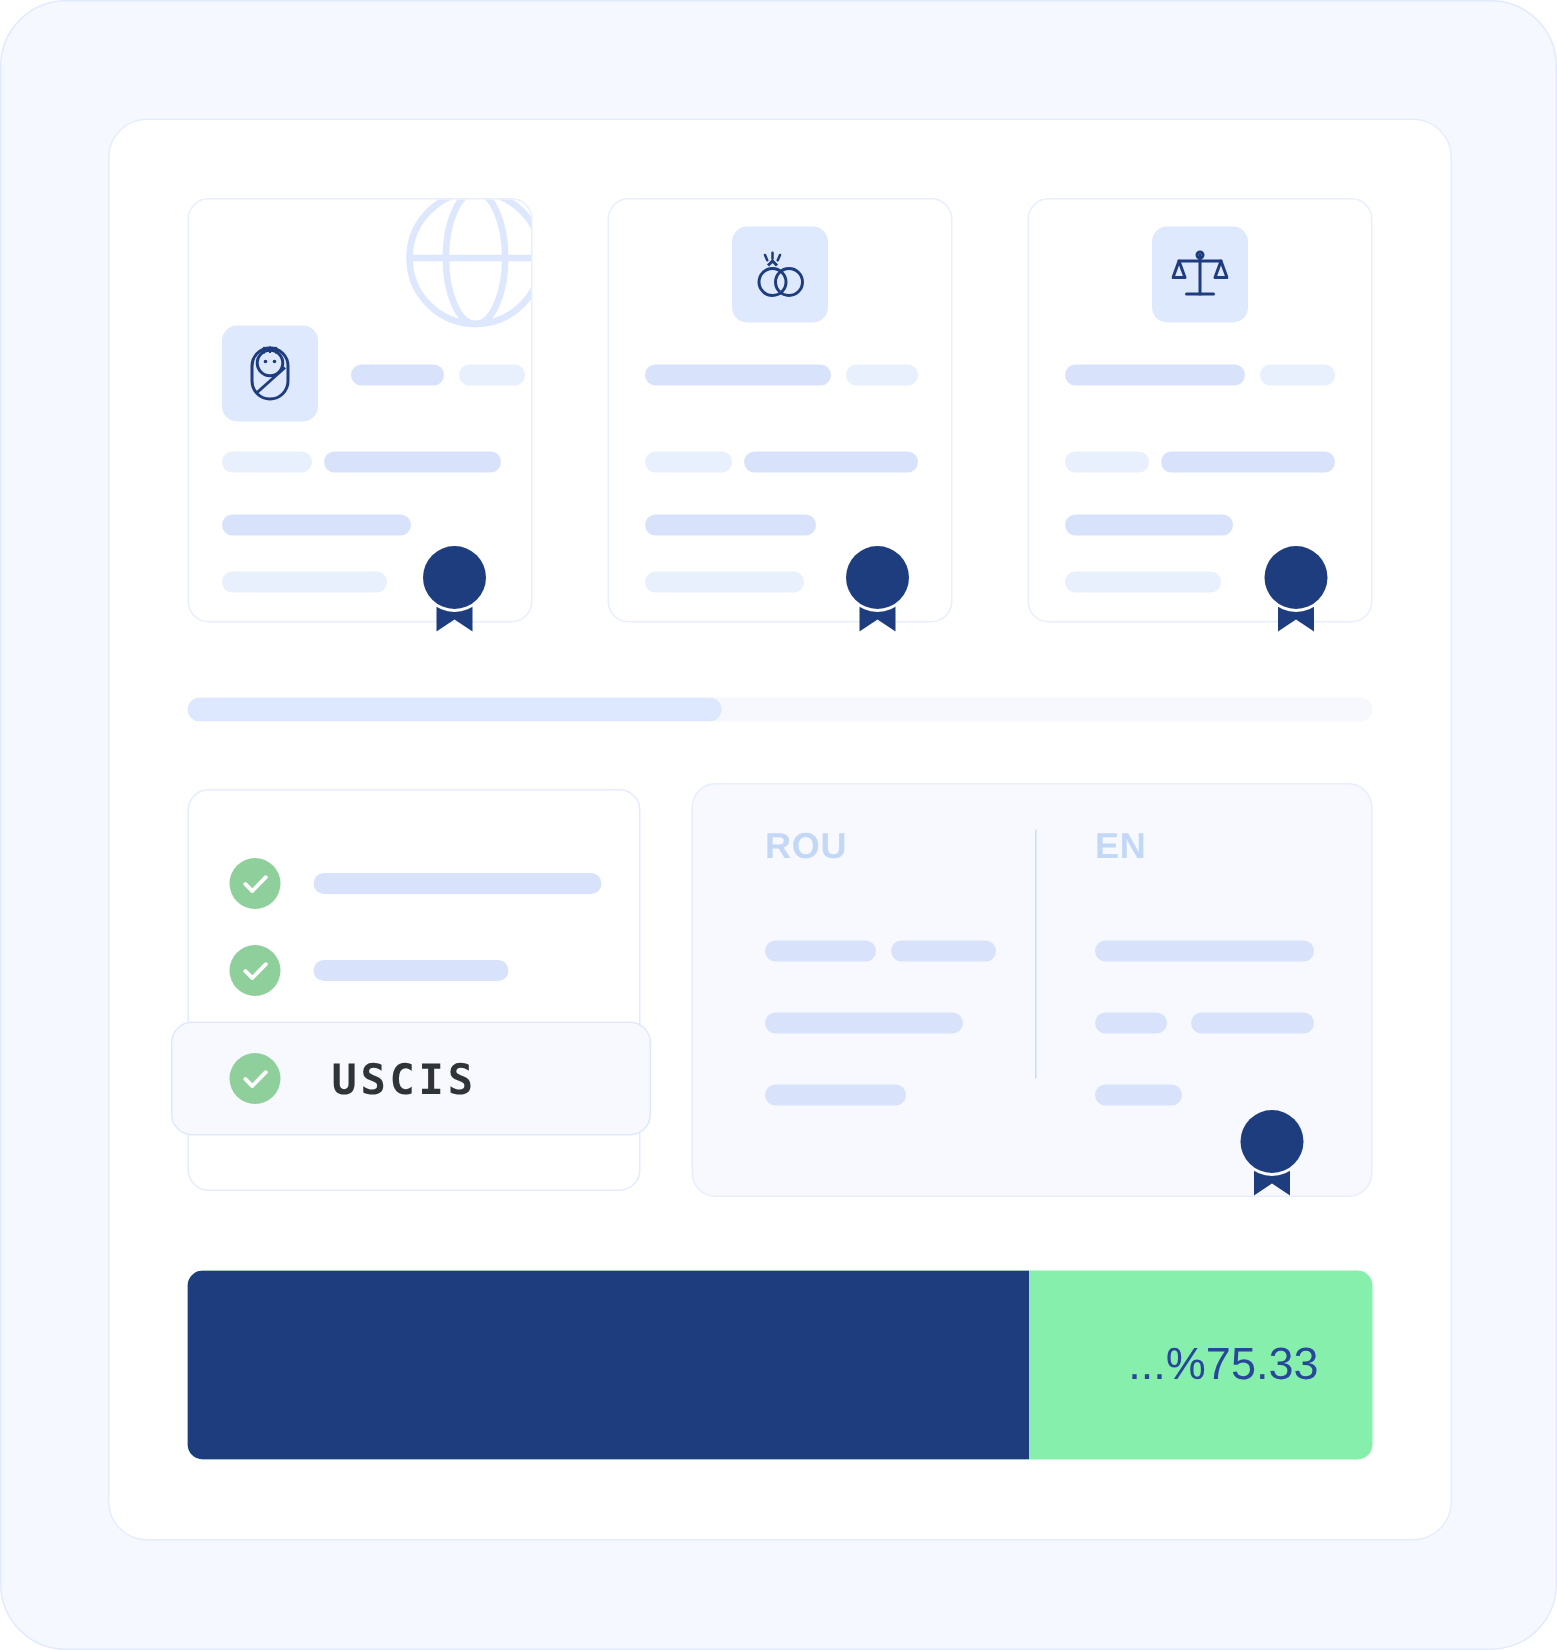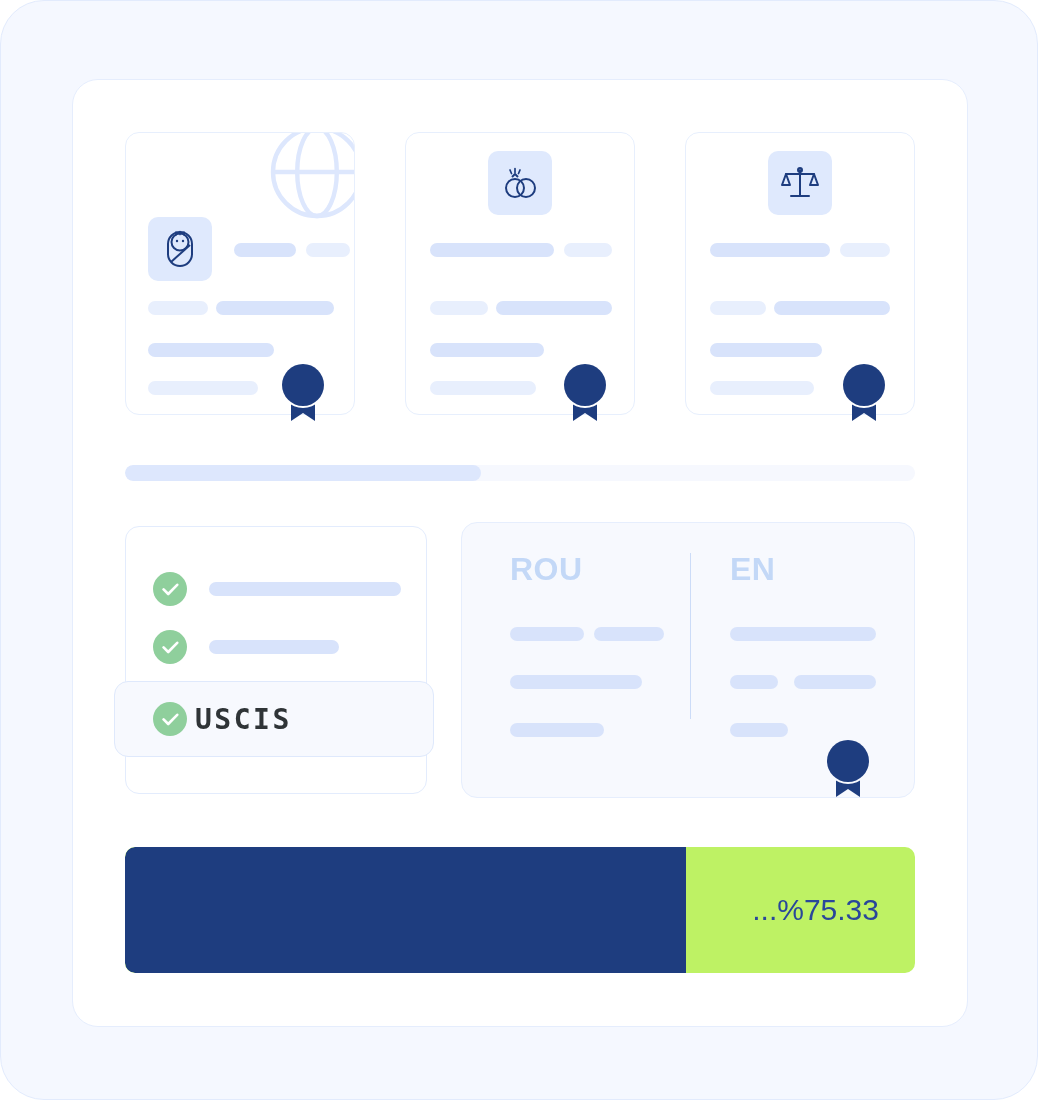--- a/index.html
+++ b/index.html
@@ -163,21 +163,21 @@
     top: 601px;
     width: 320px;
     height: 76px;
     box-sizing: border-box;
     background: #f7f9fe;
     border: 1px solid #dfe9fc;
     border-radius: 14px;
     display: flex;
     align-items: center;
     padding-left: 38px;
-    gap: 8px;
+    gap: 34px;
     z-index: 5;
   }
   #uscis-label {
     font-size: 28px;
     font-weight: 700;
     color: #2f3437;
     letter-spacing: 2.5px;
     font-family: "DejaVu Sans Mono", monospace;
   }
 
@@ -189,21 +189,21 @@
     width: 454px;
     height: 276px;
     box-sizing: border-box;
     background: #f7f9fe;
     border: 1px solid #e6eefd;
     border-radius: 16px;
   }
   .lang-label {
     position: absolute;
     top: 28px;
-    font-size: 32px;
+    font-size: 24px;
     font-weight: 700;
     color: #c3d8f7;
     letter-spacing: 0.5px;
   }
   #lang-rou { left: 48px; }
   #lang-en  { left: 268px; text-align: right; }
   #panel-divider {
     position: absolute;
     left: 228px;
     top: 30px;
@@ -212,21 +212,21 @@
     background: #ccdcf8;
   }
 
   
   #main-progress {
     position: absolute;
     left: 52px;
     top: 767px;
     width: 790px;
     height: 126px;
-    background: #bef264;
+    background: #86efac;
     border-radius: 10px;
     overflow: hidden;
     display: flex;
     align-items: center;
   }
   #main-progress-fill {
     position: absolute;
     left: 0;
     top: 0;
     bottom: 0;

